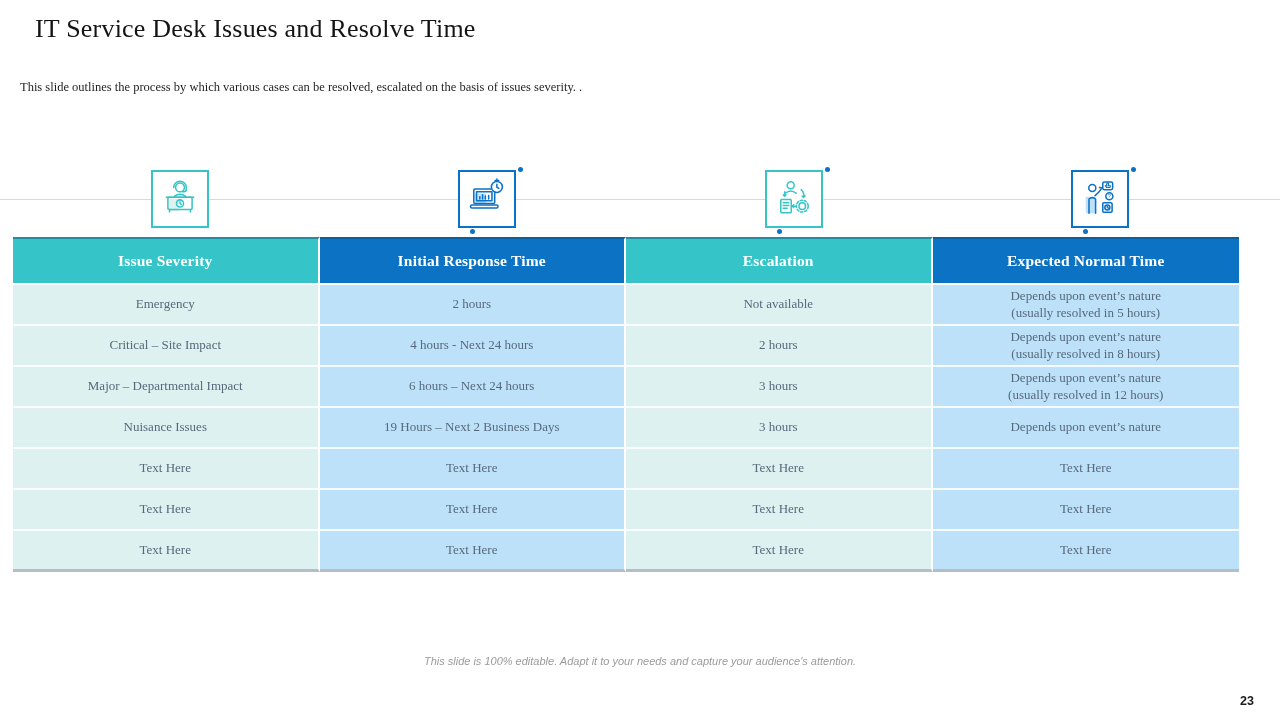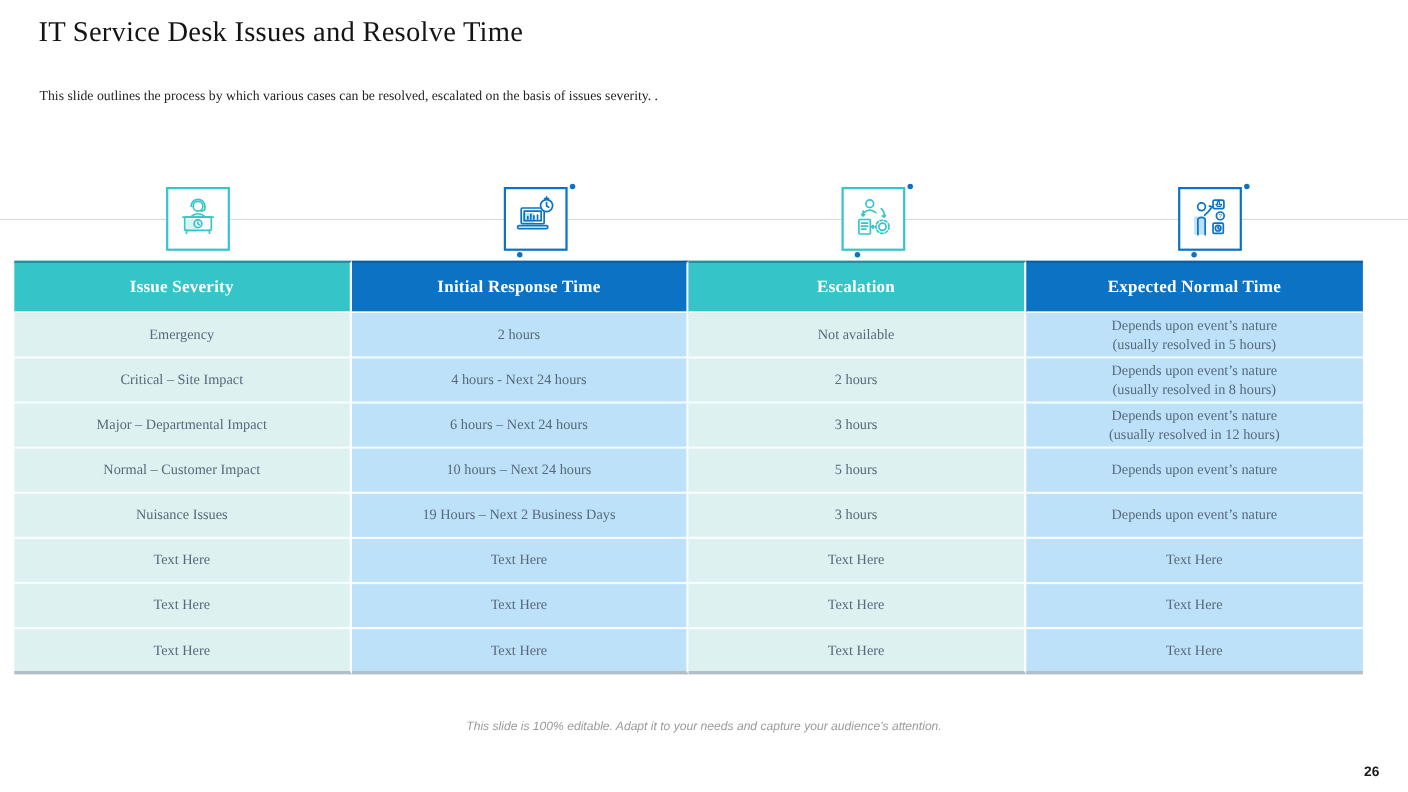--- a/index.html
+++ b/index.html
@@ -5,21 +5,21 @@
   html,body{margin:0;padding:0;}
   body{
     width:1280px;height:720px;position:relative;background:#ffffff;
     font-family:"Liberation Serif", serif;overflow:hidden;
   }
   .title{
     position:absolute;left:35px;top:14px;font-size:26px;color:#141414;
     font-family:"Liberation Serif", serif;letter-spacing:.2px;
   }
   .subtitle{
-    position:absolute;left:36px;top:80px;font-size:12.5px;color:#1f1f1f;
+    position:absolute;left:20px;top:80px;font-size:12.5px;color:#1f1f1f;
   }
   .divider{
     position:absolute;left:0;top:199px;width:1280px;height:1px;background:#d9d9d9;
   }
   .icon-box{
     position:absolute;top:170px;width:58px;height:58px;background:#ffffff;
     border:2px solid;box-sizing:border-box;display:flex;align-items:center;justify-content:center;
   }
   .icon-box.accent-teal{border-color:var(--teal-header);color:var(--teal-header);}
   .icon-box.accent-blue{border-color:var(--blue-header);color:var(--blue-header);}
@@ -152,26 +152,20 @@
 (usually resolved in 8 hours)</td>
       </tr>
       <tr>
         <td class="c-teal">Major – Departmental Impact</td>
         <td class="c-blue">6 hours – Next 24 hours</td>
         <td class="c-teal">3 hours</td>
         <td class="c-blue">Depends upon event’s nature
 (usually resolved in 12 hours)</td>
       </tr>
       <tr>
-        <td class="c-teal">Normal – Customer Impact</td>
-        <td class="c-blue">10 hours – Next 24 hours</td>
-        <td class="c-teal">5 hours</td>
-        <td class="c-blue">Depends upon event’s nature</td>
-      </tr>
-      <tr>
         <td class="c-teal">Nuisance Issues</td>
         <td class="c-blue">19 Hours – Next 2 Business Days</td>
         <td class="c-teal">3 hours</td>
         <td class="c-blue">Depends upon event’s nature</td>
       </tr>
       <tr>
         <td class="c-teal">Text Here</td>
         <td class="c-blue">Text Here</td>
         <td class="c-teal">Text Here</td>
         <td class="c-blue">Text Here</td>
@@ -186,13 +180,13 @@
         <td class="c-teal">Text Here</td>
         <td class="c-blue">Text Here</td>
         <td class="c-teal">Text Here</td>
         <td class="c-blue">Text Here</td>
       </tr>
     </tbody>
   </table>
 </div>
 
 <div class="footer-note">This slide is 100% editable. Adapt it to your needs and capture your audience's attention.</div>
-<div class="page-number">26</div>
+<div class="page-number">23</div>
 
 </body></html>

